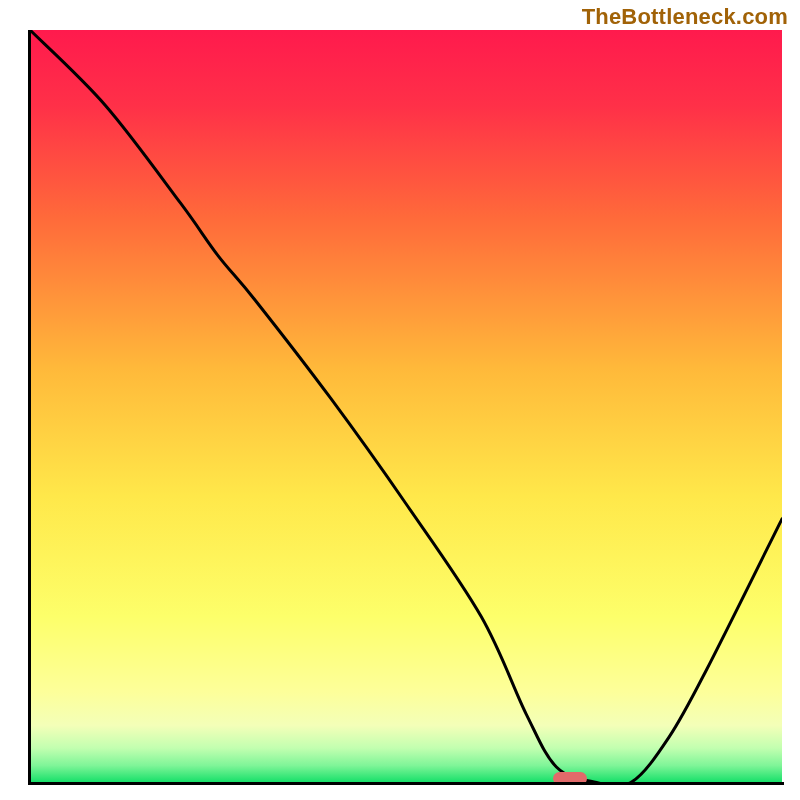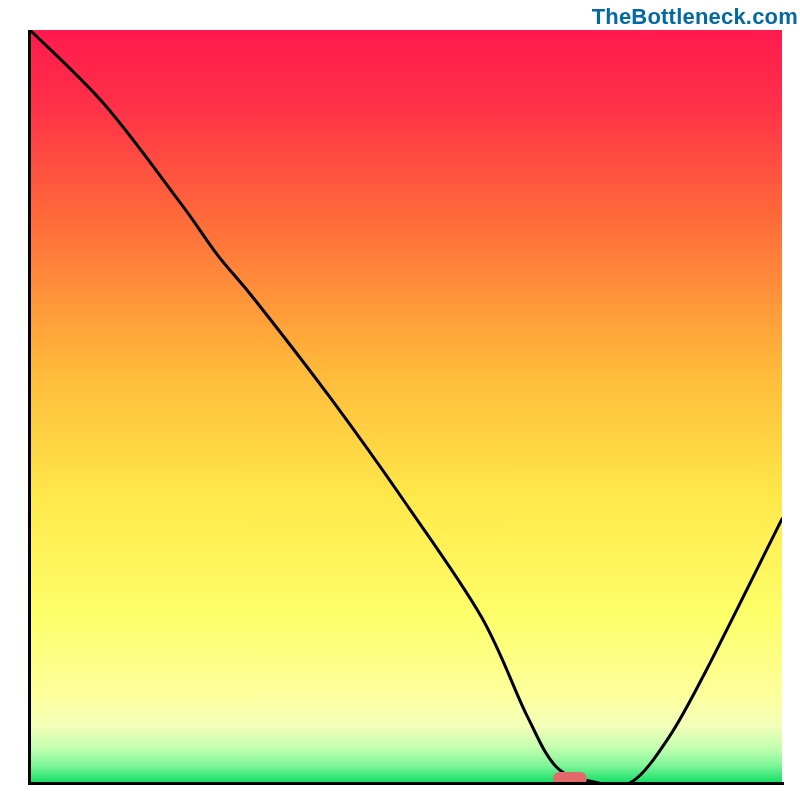--- a/index.html
+++ b/index.html
@@ -11,24 +11,24 @@
     font-family: Arial, Helvetica, sans-serif;
   }
   .container {
     position: relative;
     width: 800px;
     height: 800px;
   }
   .watermark {
     position: absolute;
     top: 4px;
-    right: 2px;
+    right: 12px;
     font-size: 22px;
     font-weight: 600;
-    color: #0369a1;
+    color: #a16207;
     letter-spacing: 0.2px;
     z-index: 5;
   }
   .plot-area {
     position: absolute;
     left: 30px;
     top: 30px;
     width: 752px;
     height: 752px;
     overflow: hidden;

